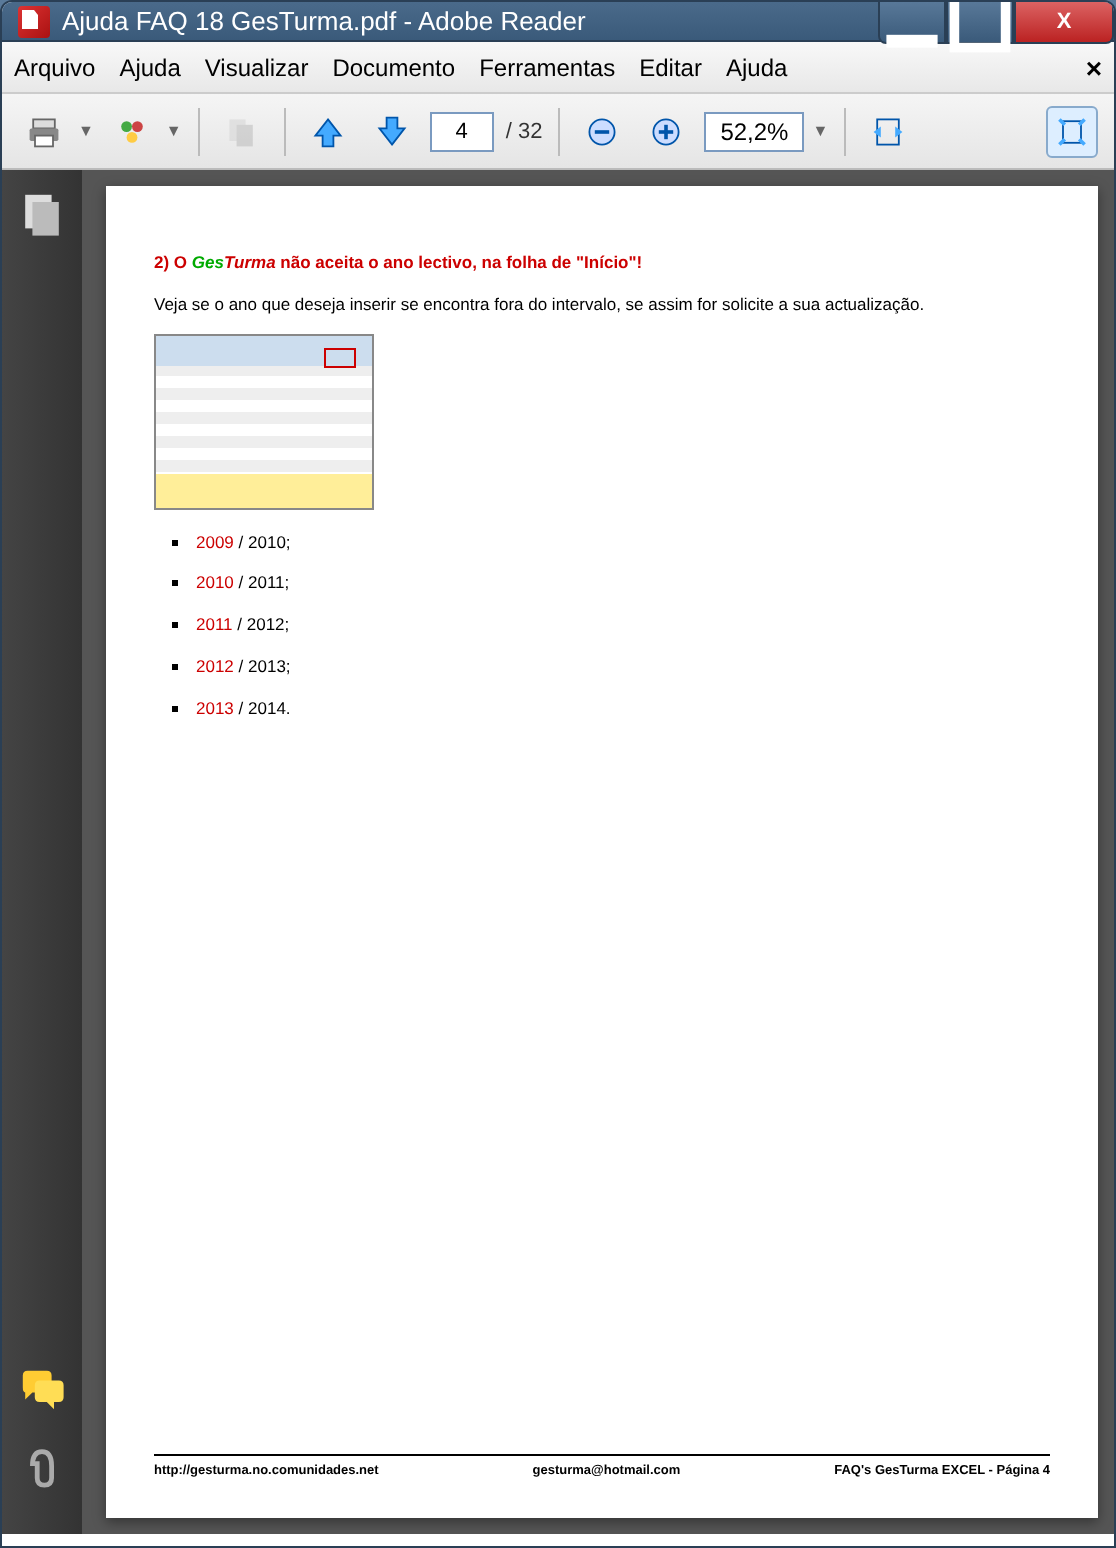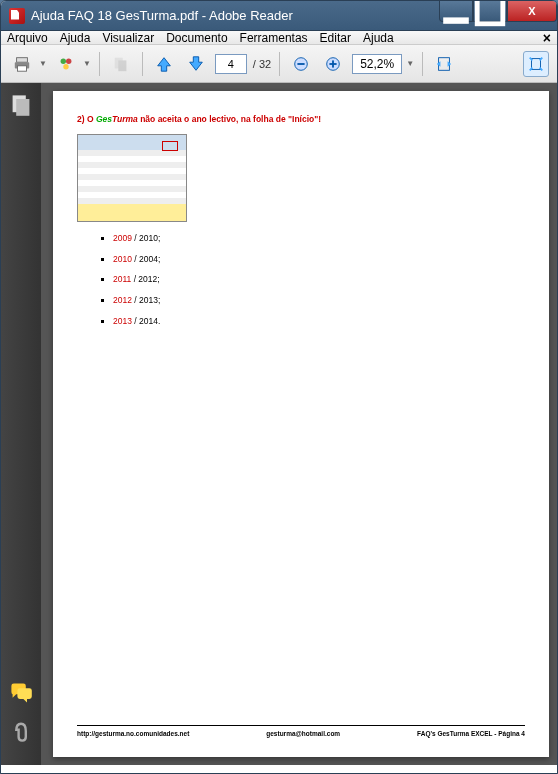--- a/index.html
+++ b/index.html
@@ -1,52 +1,52 @@
 <!DOCTYPE html>
 <html><head>
 <meta charset="utf-8">
 <style>
 *{box-sizing:border-box;margin:0;padding:0;font-family:"Segoe UI",Tahoma,sans-serif}
 body{background:#5a7a9a;width:558px;height:774px;overflow:hidden}
 .window{width:558px;height:774px;background:#fff;border:1px solid #2a3f55;border-radius:6px 6px 0 0;overflow:hidden;position:relative}
-.titlebar{height:30px;background:linear-gradient(#4a6a8a,#3a5a7a);display:flex;align-items:center;padding:0 0 0 8px;color:#fff;font-size:13px;border-bottom:1px solid #2a3f55}
+.titlebar{height:20px;background:linear-gradient(#4a6a8a,#3a5a7a);display:flex;align-items:center;padding:0 0 0 8px;color:#fff;font-size:13px;border-bottom:1px solid #2a3f55}
 .titlebar .appicon{width:16px;height:16px;background:linear-gradient(135deg,#d33,#a11);margin-right:6px;border-radius:2px;position:relative}
 .titlebar .appicon:after{content:"";position:absolute;top:2px;left:2px;width:8px;height:10px;background:#fff;clip-path:polygon(0 0,70% 0,100% 30%,100% 100%,0 100%)}
 .titlebar .title{flex:1}
 .winbtns{display:flex;height:100%}
 .winbtn{width:34px;height:22px;margin-top:-1px;display:flex;align-items:center;justify-content:center;border:1px solid #2a3f55;border-top:none;font-size:11px;color:#fff}
 .winbtn.min{background:linear-gradient(#5a7a9a,#3a5a7a);border-radius:0 0 0 4px}
 .winbtn.max{background:linear-gradient(#5a7a9a,#3a5a7a)}
 .winbtn.close{background:linear-gradient(#d66,#b22);width:50px;border-radius:0 0 4px 0;font-weight:bold}
-.menubar{height:14px;background:linear-gradient(#f8f8f8,#e8e8e8);display:flex;align-items:center;padding:0 6px;font-size:12px;gap:12px;border-bottom:1px solid #ccc}
+.menubar{height:26px;background:linear-gradient(#f8f8f8,#e8e8e8);display:flex;align-items:center;padding:0 6px;font-size:12px;gap:12px;border-bottom:1px solid #ccc}
 .menubar span{cursor:default}
 .menubar .mclose{margin-left:auto;font-weight:bold;font-size:14px}
 .toolbar{height:38px;background:linear-gradient(#f5f5f5,#e5e5e5);display:flex;align-items:center;padding:0 8px;gap:6px;border-bottom:1px solid #bbb}
 .tbtn{width:26px;height:26px;display:flex;align-items:center;justify-content:center;border-radius:3px}
 .tbtn svg{width:18px;height:18px}
 .sep{width:1px;height:24px;background:#bbb;margin:0 2px}
 .dd{font-size:8px;color:#666;margin-left:-2px}
 .pagein{width:32px;height:20px;border:1px solid #7a9ac0;text-align:center;font-size:11px;background:#fff}
 .pagetot{font-size:11px;color:#333}
 .zoomin{width:50px;height:20px;border:1px solid #7a9ac0;text-align:center;font-size:12px;background:#fff;display:flex;align-items:center;justify-content:center}
 .content{display:flex;height:calc(100% - 90px);background:#555}
 .sidebar{width:40px;background:linear-gradient(90deg,#444,#333);display:flex;flex-direction:column;align-items:center;padding-top:10px;gap:14px}
 .sidebar .sbtn{width:24px;height:24px;display:flex;align-items:center;justify-content:center}
 .docarea{flex:1;background:#555;padding:8px 8px 8px 12px;overflow:hidden}
-.page{background:#fff;width:100%;height:100%;padding:22px 24px 16px 24px;font-size:8.5px;line-height:1.5;color:#000;position:relative;box-shadow:0 2px 6px rgba(0,0,0,.4)}
+.page{background:#fff;width:100%;height:100%;padding:32px 24px 16px 24px;font-size:8.5px;line-height:1.5;color:#000;position:relative;box-shadow:0 2px 6px rgba(0,0,0,.4)}
 .page .hdr{color:#c00;font-weight:bold;margin-bottom:8px}
 .page .hdr .ges{color:#0a0;font-style:italic}
 .page .hdr .tur{color:#c00;font-style:italic}
 .page p{margin-bottom:8px}
 .page .ges2{color:#0a0;font-style:italic}
 .page .tur2{color:#c00;font-style:italic}
 .screenshot{width:110px;height:88px;border:1px solid #888;margin:6px 0 10px 0;background:linear-gradient(#cde 0 18%,#fff 18% 80%,#fe9 80% 100%);position:relative}
 .screenshot:before{content:"";position:absolute;top:18%;left:0;right:0;bottom:20%;background:repeating-linear-gradient(0deg,#eee 0 6px,#fff 6px 12px),repeating-linear-gradient(90deg,transparent 0 10px,#ddd 10px 11px)}
 .screenshot:after{content:"";position:absolute;top:6px;right:8px;width:14px;height:8px;border:1px solid #c00}
-.list{margin:6px 0 0 36px}
+.list{margin:6px 0 0 21px}
 .list li{list-style:square;margin-bottom:8px}
 .list .yr{color:#c00}
 .footer{position:absolute;bottom:18px;left:24px;right:24px;border-top:1.5px solid #000;padding-top:3px;display:flex;justify-content:space-between;font-size:6.5px;font-weight:bold}
 .spacer{flex:1}
 </style>
 </head>
 <body>
 
 <div class="window">
  <div class="titlebar">
@@ -170,24 +170,25 @@
           </svg>
         </div>
    <div style="height:8px"></div>
   </div>
 
   <div class="docarea">
    <div class="page">
     <div class="hdr">
      <span>2) O </span><span class="ges">Ges</span><span class="tur">Turma</span><span> não aceita o ano lectivo, na folha de "Início"!</span>
     </div>
+    <p>Veja se o ano que deseja inserir se encontra fora do intervalo, se assim for solicite a sua actualização.</p>
     <div class="screenshot"></div>
     <ul class="list">
      <li><span class="yr">2009</span><span> / 2010;</span></li>
-     <li><span class="yr">2010</span><span> / 2004;</span></li>
+     <li><span class="yr">2010</span><span> / 2011;</span></li>
      <li><span class="yr">2011</span><span> / 2012;</span></li>
      <li><span class="yr">2012</span><span> / 2013;</span></li>
      <li><span class="yr">2013</span><span> / 2014.</span></li>
     </ul>
     <div class="footer">
      <span>http://gesturma.no.comunidades.net</span>
      <span>gesturma@hotmail.com</span>
      <span>FAQ's GesTurma EXCEL - Página 4</span>
     </div>
    </div>

